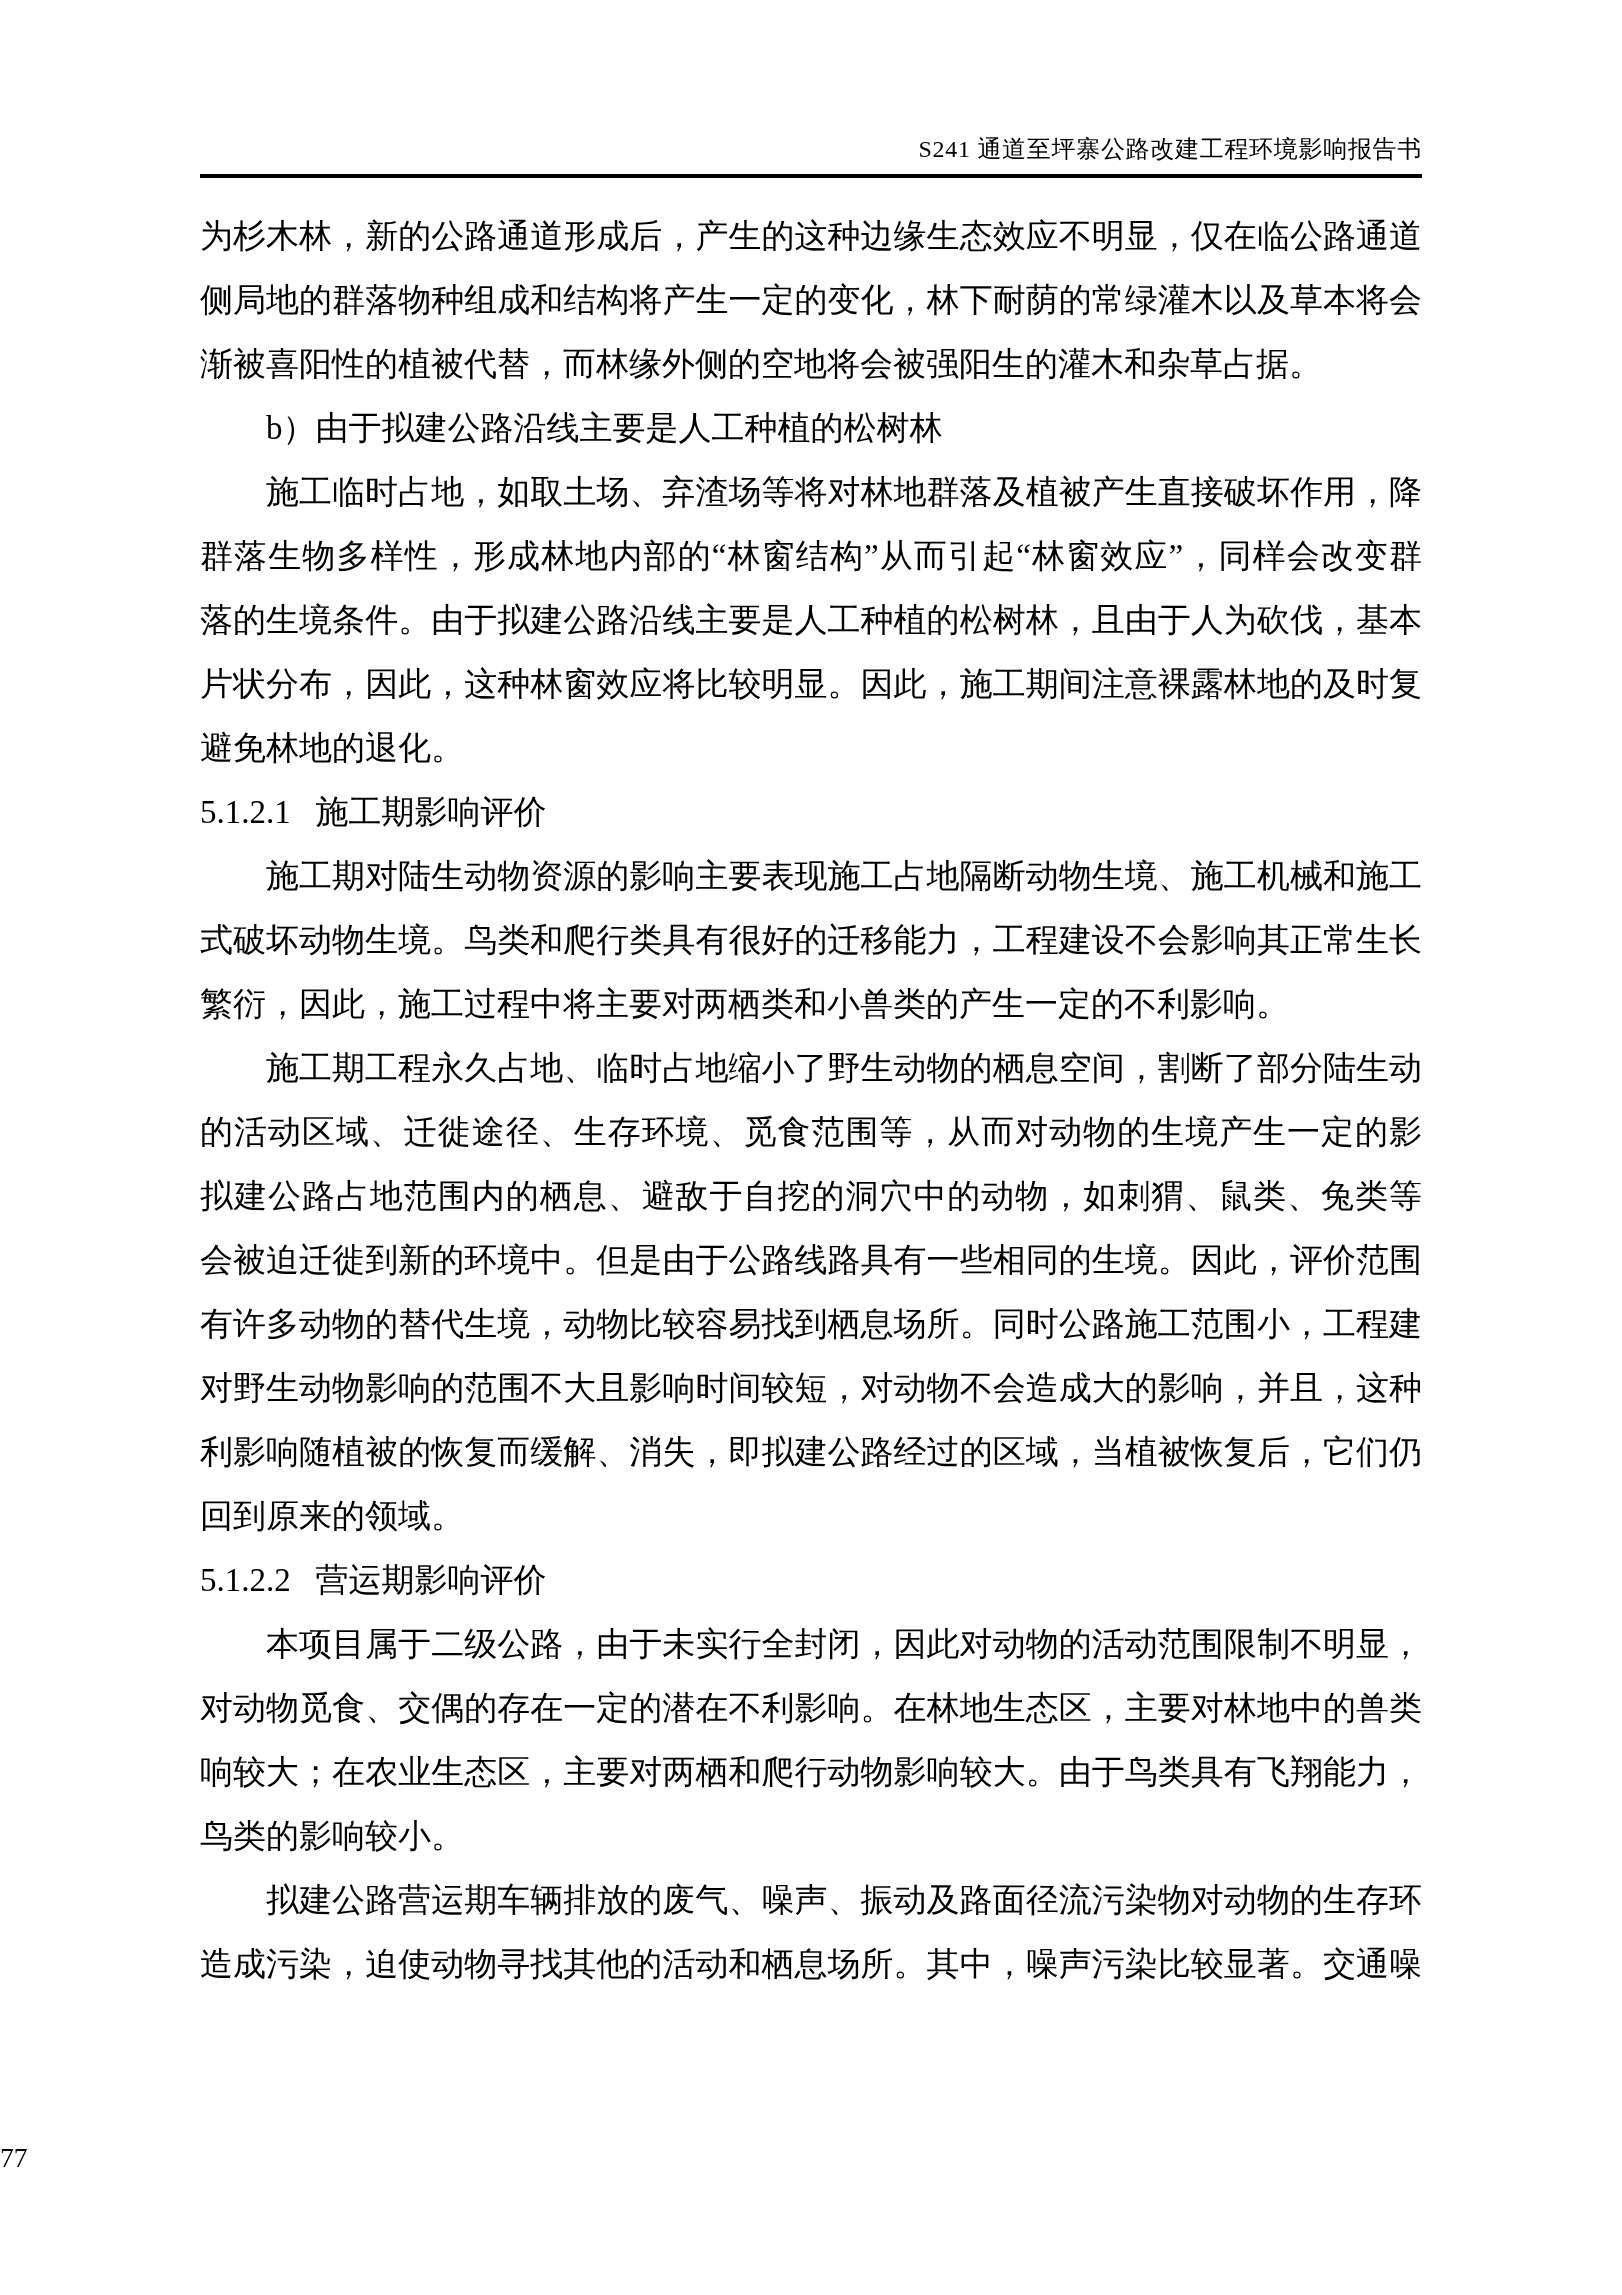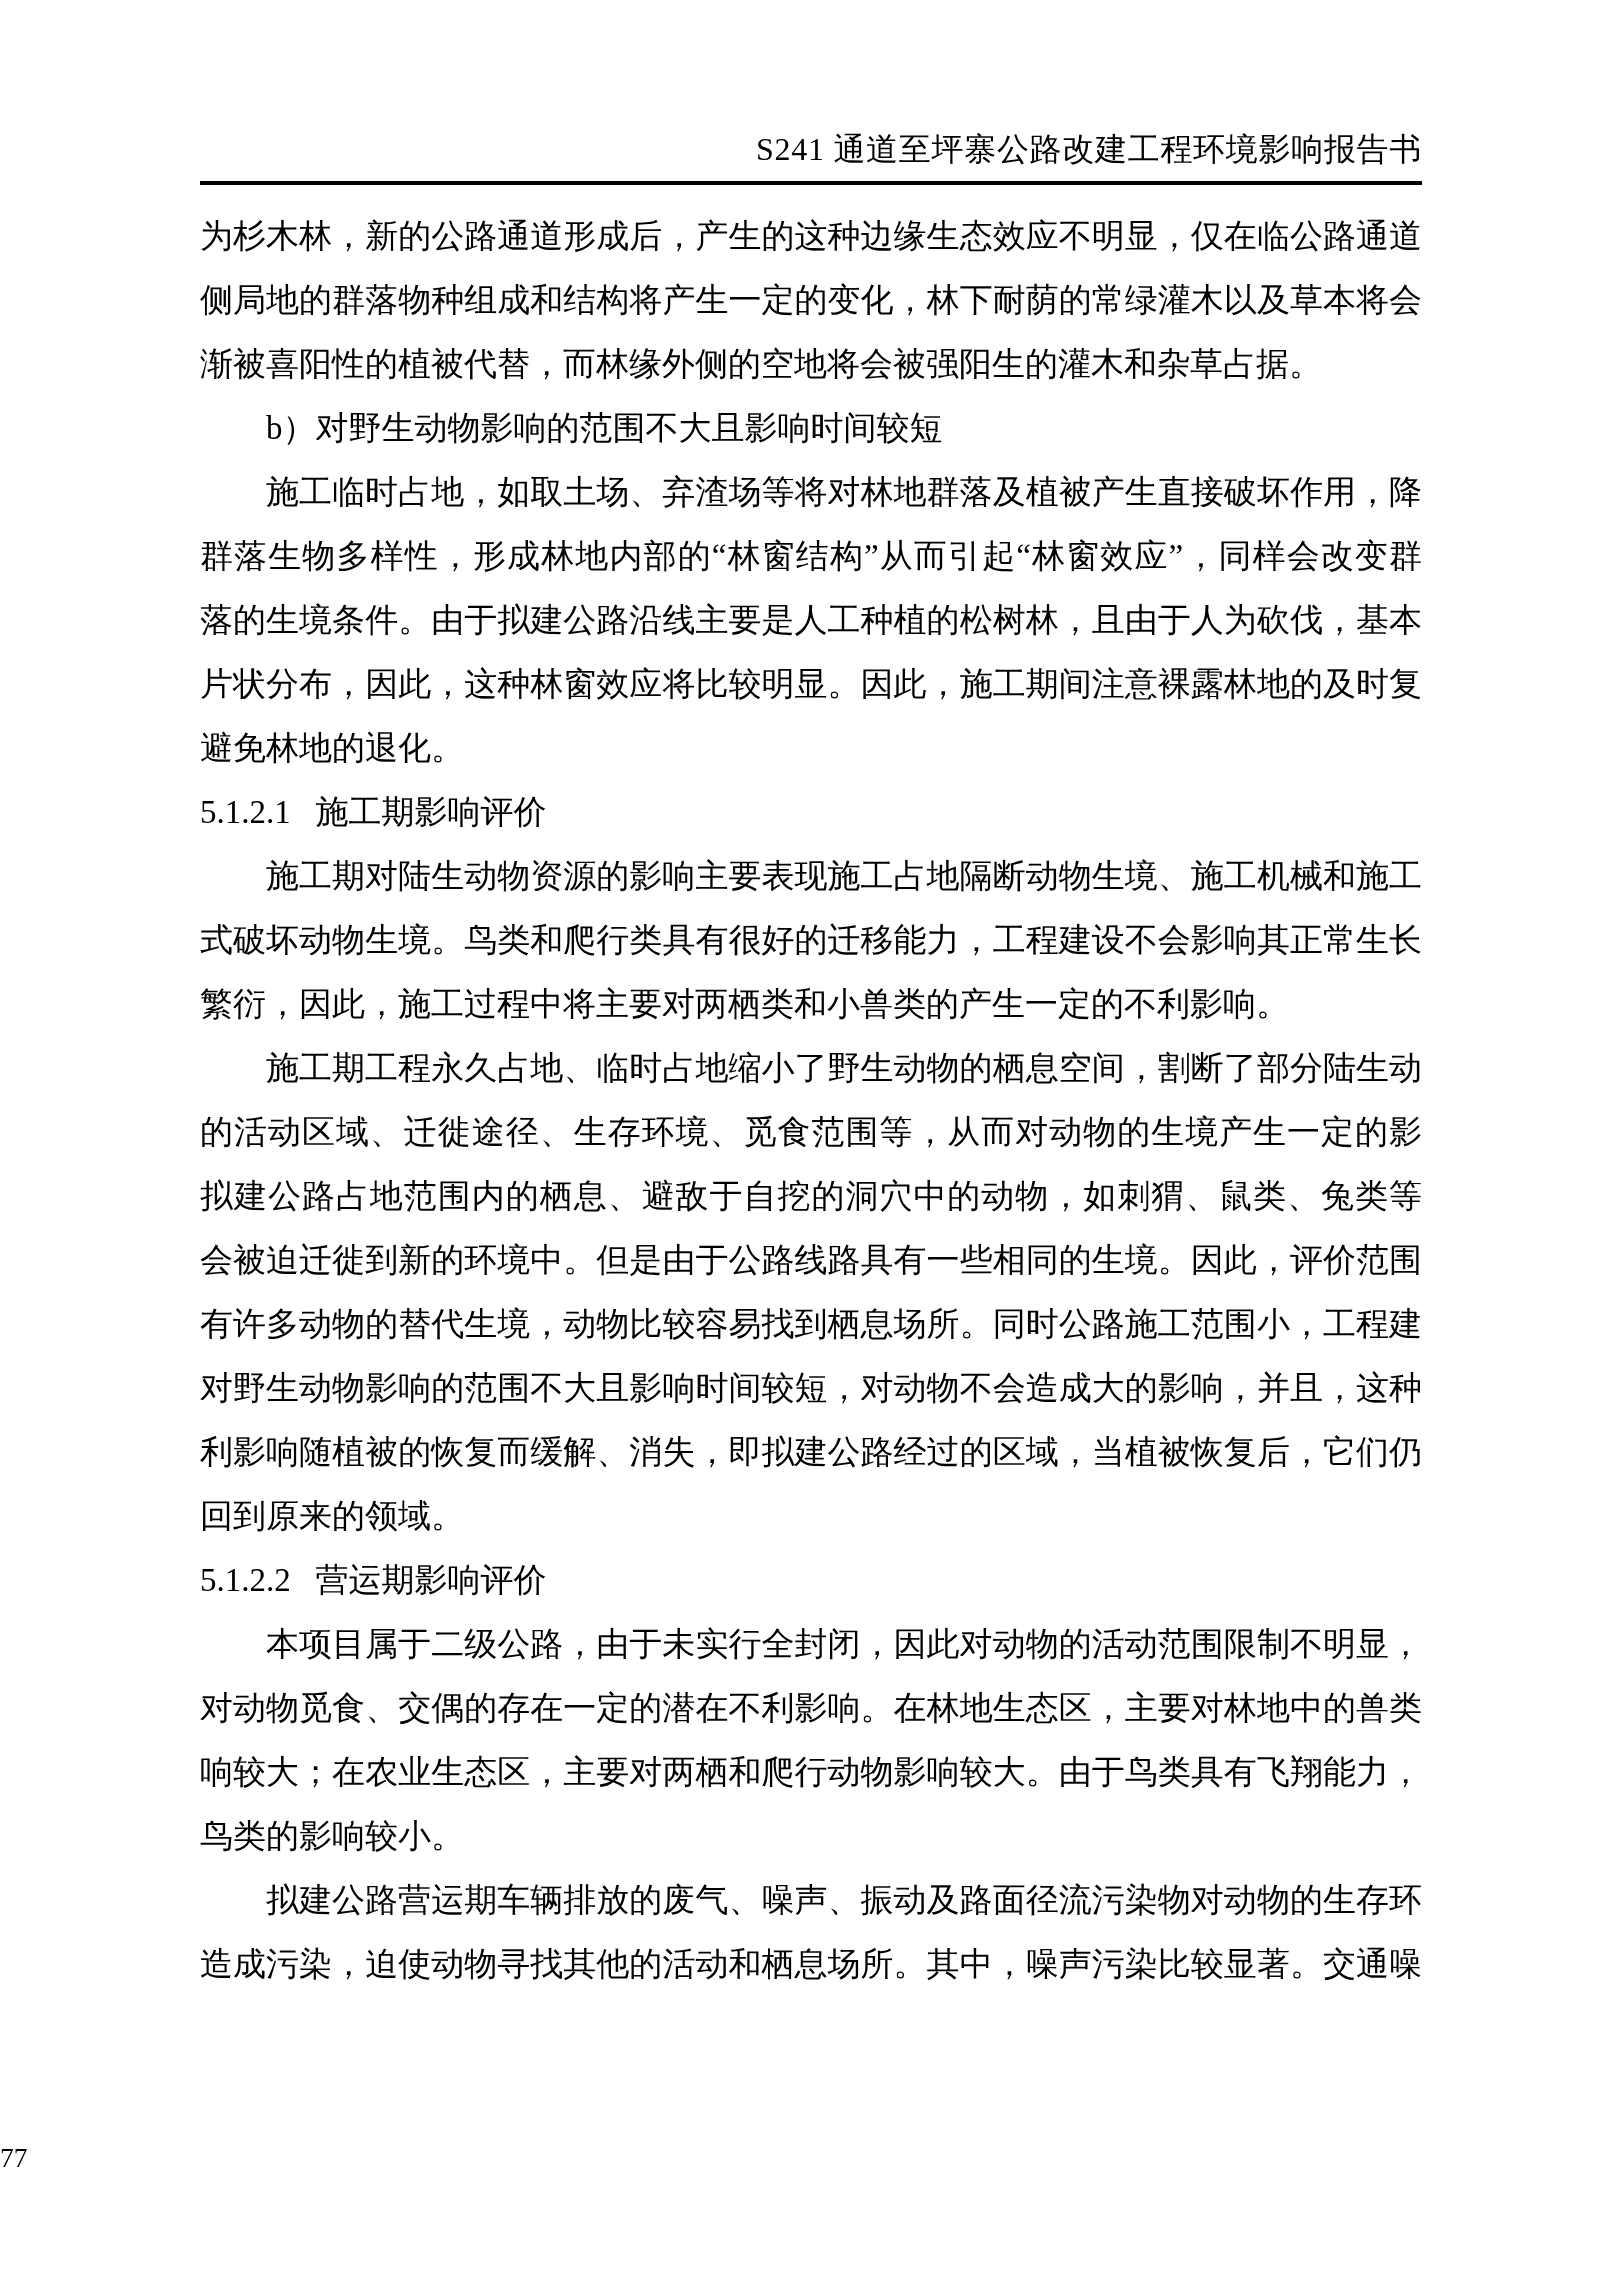--- a/index.html
+++ b/index.html
@@ -15,23 +15,23 @@
     font-family: "Liberation Serif", "DejaVu Serif", serif;
     color: #000000;
     overflow: hidden;
   }
   .page-header {
     position: absolute;
     left: 200px;
     width: 1222px;
     top: 131px;
     text-align: right;
-    font-size: 32px;
+    font-size: 24px;
     line-height: 37px;
-    padding-bottom: 13px;
+    padding-bottom: 6px;
     border-bottom: 4.6px solid #000000;
     letter-spacing: 0.7px;
   }
   .doc-body {
     position: absolute;
     left: 200px;
     width: 1222px;
     top: 204px;
   }
   .line {
@@ -67,21 +67,21 @@
 <div class="page">
 
   <div class="page-header">
     <span>S241 通道至坪寨公路改建工程环境影响报告书</span>
   </div>
 
   <div class="doc-body">
       <div class="line justify">为杉木林，新的公路通道形成后，产生的这种边缘生态效应不明显，仅在临公路通道外</div>
       <div class="line justify">侧局地的群落物种组成和结构将产生一定的变化，林下耐荫的常绿灌木以及草本将会逐</div>
       <div class="line">渐被喜阳性的植被代替，而林缘外侧的空地将会被强阳生的灌木和杂草占据。</div>
-      <div class="line indent">b）对野生动物影响的范围不大且影响时间较短</div>
+      <div class="line indent">b）由于拟建公路沿线主要是人工种植的松树林</div>
       <div class="line indent justify">施工临时占地，如取土场、弃渣场等将对林地群落及植被产生直接破坏作用，降低</div>
       <div class="line justify">群落生物多样性，形成林地内部的“林窗结构”从而引起“林窗效应”，同样会改变群</div>
       <div class="line justify">落的生境条件。由于拟建公路沿线主要是人工种植的松树林，且由于人为砍伐，基本呈</div>
       <div class="line justify">片状分布，因此，这种林窗效应将比较明显。因此，施工期间注意裸露林地的及时复垦，</div>
       <div class="line">避免林地的退化。</div>
       <div class="line">5.1.2.1&nbsp;&nbsp;&nbsp;施工期影响评价</div>
       <div class="line indent justify">施工期对陆生动物资源的影响主要表现施工占地隔断动物生境、施工机械和施工方</div>
       <div class="line justify">式破坏动物生境。鸟类和爬行类具有很好的迁移能力，工程建设不会影响其正常生长和</div>
       <div class="line">繁衍，因此，施工过程中将主要对两栖类和小兽类的产生一定的不利影响。</div>
       <div class="line indent justify">施工期工程永久占地、临时占地缩小了野生动物的栖息空间，割断了部分陆生动物</div>

